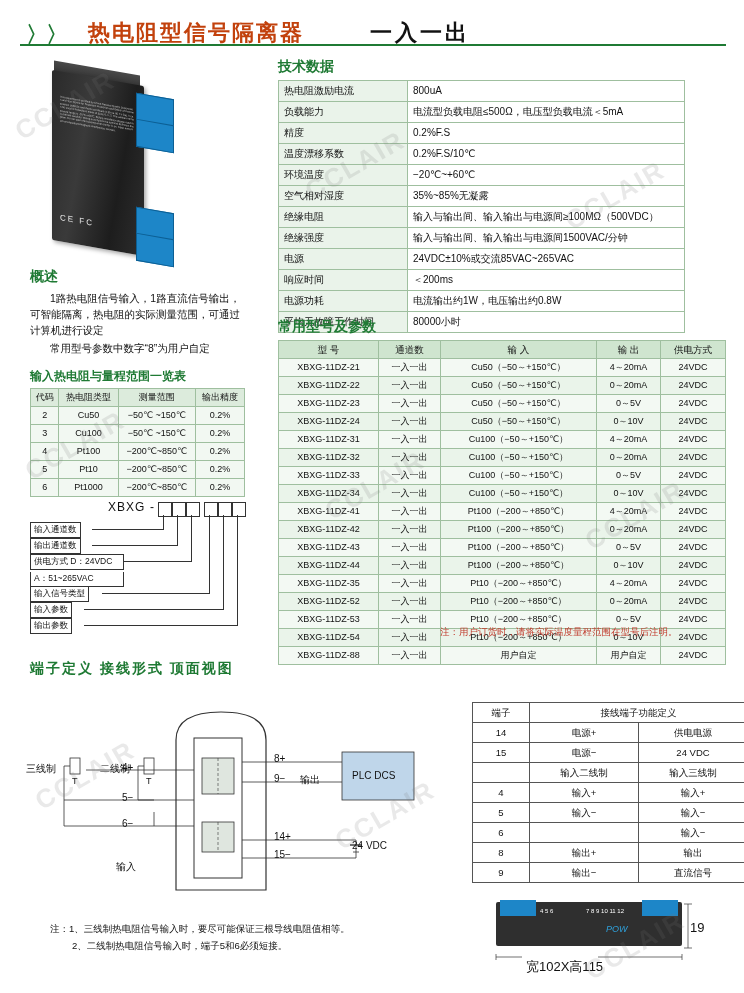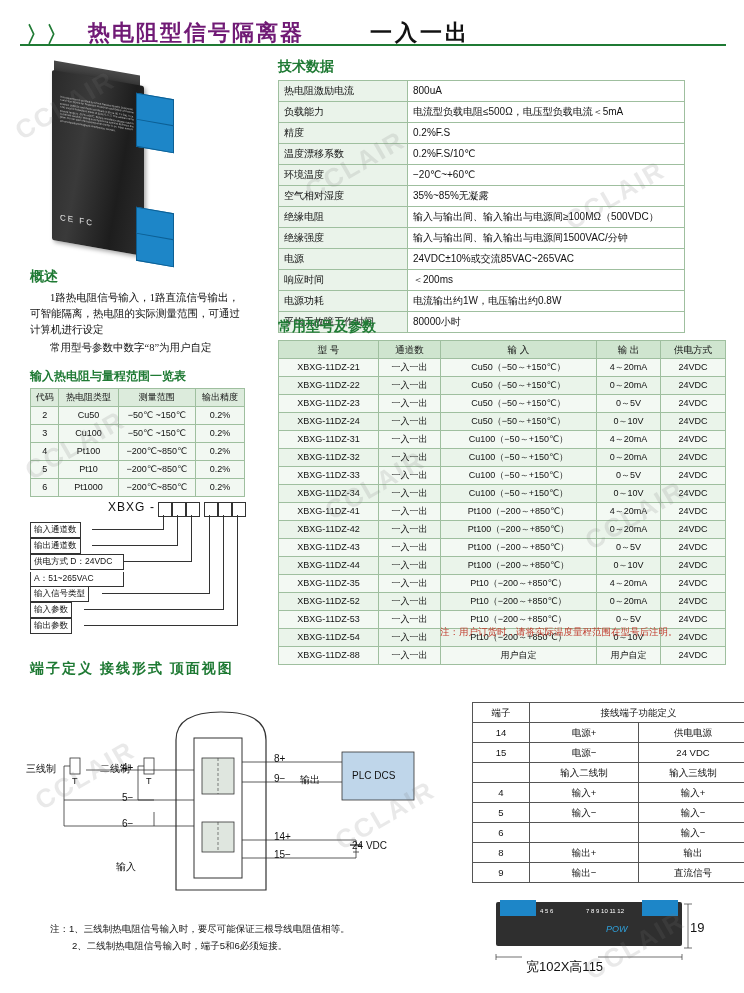--- a/index.html
+++ b/index.html
@@ -6,21 +6,21 @@
   body{
     width:744px;height:993px;background:#ffffff;
     font-family:"Liberation Sans","DejaVu Sans",sans-serif;
     font-size:11px;color:#111;position:relative;overflow:hidden;
   }
   .page{position:relative;width:744px;height:993px;}
 
   
   .header{position:absolute;left:0;top:8px;width:744px;height:38px;}
   .chev{position:absolute;left:26px;top:12px;font-size:22px;font-weight:bold;color:#1f7a34;letter-spacing:-2px;}
-  .htitle{position:absolute;left:88px;top:10px;font-size:22px;font-weight:bold;color:#701a75;letter-spacing:2px;}
+  .htitle{position:absolute;left:88px;top:10px;font-size:22px;font-weight:bold;color:#c2410c;letter-spacing:2px;}
   .hsub{position:absolute;left:370px;top:10px;font-size:22px;font-weight:bold;color:#111;letter-spacing:3px;}
   .hrule{position:absolute;left:20px;top:44px;width:706px;height:2px;background:#1f7a34;}
 
   
   .prod{position:absolute;left:30px;top:60px;width:180px;height:200px;}
   .prod .body{
     position:absolute;left:22px;top:18px;width:92px;height:170px;
     background:linear-gradient(100deg,#2a2a2a 0%,#3a3a3a 35%,#1d1d1d 70%,#2e2e2e 100%);
     transform:skewY(10deg);border-radius:2px;
     box-shadow:2px 2px 4px rgba(0,0,0,.35);
@@ -43,21 +43,21 @@
   .prod .c3{left:106px;top:150px;}
   .prod .c4{left:106px;top:176px;}
   .prod .marks{position:absolute;left:30px;top:160px;width:80px;transform:skewY(10deg);color:#e8e8e8;font-size:8px;letter-spacing:2px;}
 
   
   .h2{font-size:14px;font-weight:bold;color:#1f7a34;}
 
   
   .ovw-title{position:absolute;left:30px;top:268px;}
   .ovw-body{position:absolute;left:30px;top:290px;width:215px;font-size:10.5px;line-height:16px;color:#111;}
-  .ovw-body p{margin:0 0 2px 0;text-indent:20px;font-family:Liberation Serif, serif;}
+  .ovw-body p{margin:0 0 2px 0;text-indent:20px;}
 
   
   .specs-title{position:absolute;left:278px;top:58px;}
   .specs{position:absolute;left:278px;top:80px;width:407px;border-collapse:collapse;font-size:10px;}
   .specs td{border:1px solid #9fbf9f;padding:3px 5px;line-height:14px;color:#111;}
   .specs td.k{width:118px;background:#eaf3ea;}
   .specs td.v{background:#ffffff;}
 
   
   .rtd-title{position:absolute;left:30px;top:368px;font-size:12px;font-weight:bold;color:#1f7a34;}

